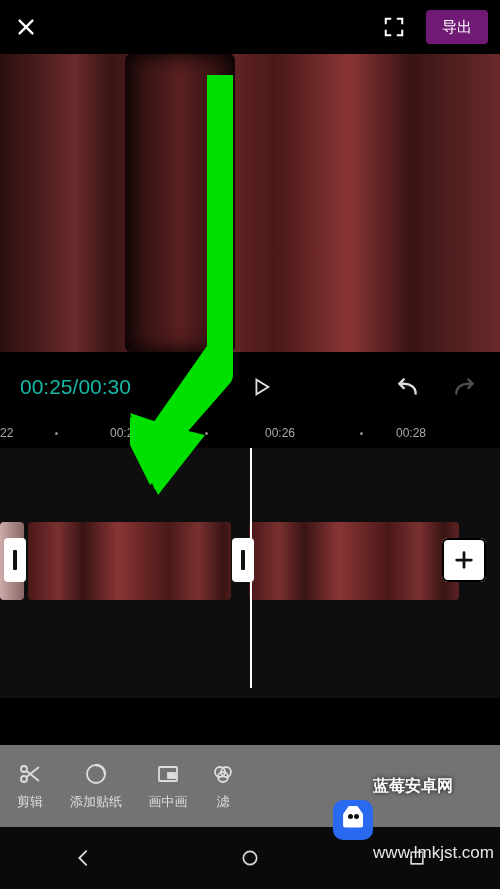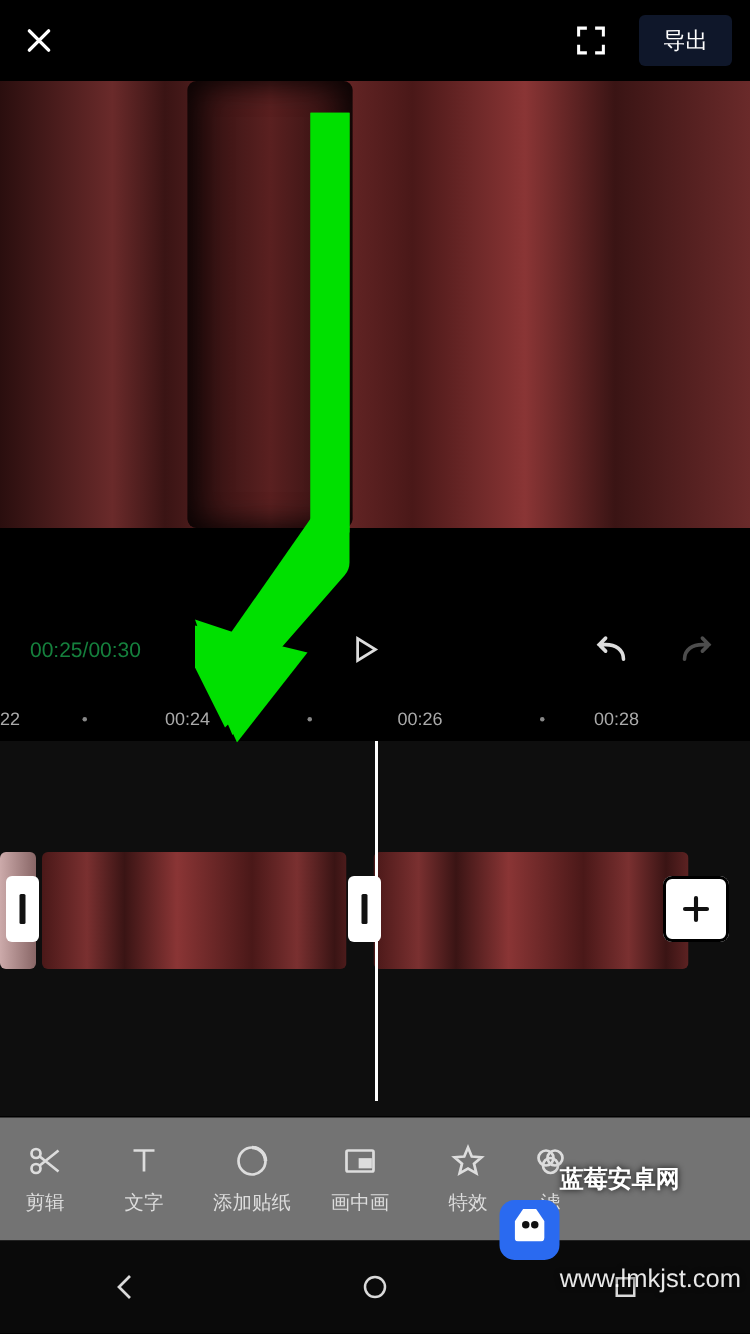--- a/index.html
+++ b/index.html
@@ -32,21 +32,21 @@
   .fullscreen-icon {
     width: 28px;
     height: 28px;
     display: flex;
     align-items: center;
     justify-content: center;
     cursor: pointer;
     margin-right: 10px;
   }
   .export-btn {
-    background: #0f172a;
+    background: #701a75;
     color: #fff;
     border: none;
     height: 34px;
     padding: 0 16px;
     border-radius: 4px;
     font-size: 15px;
     font-weight: 500;
     cursor: pointer;
   }
   .preview {
@@ -68,23 +68,22 @@
     height: 100%;
     background: linear-gradient(90deg, #2a0e0e, #5a2020, #2a0e0e);
     border-radius: 6px;
     box-shadow: inset 8px 0 20px rgba(0,0,0,0.6), inset -8px 0 20px rgba(0,0,0,0.6);
   }
   .controls {
     height: 70px;
     display: flex;
     align-items: center;
     padding: 0 20px;
-    font-size: 14px;
-    color: #15803d;
-    margin-top: 46px;
+    font-size: 21px;
+    color: #14b8a6;
   }
   .controls .time { flex: 0 0 auto; }
   .controls .center { flex: 1; display: flex; justify-content: center; }
   .controls .right { display: flex; gap: 28px; }
   .play-btn, .undo-btn, .redo-btn {
     width: 30px;
     height: 30px;
     display: flex;
     align-items: center;
     justify-content: center;
@@ -379,50 +378,34 @@
           <circle cx="6" cy="7" r="3"></circle>
           <circle cx="6" cy="17" r="3"></circle>
           <path d="M8.5 9 L21 19 M8.5 15 L21 5"></path>
         </svg>
     </div>
     <span>剪辑</span>
   </div>
   <div class="tool">
     <div class="ico">
       <svg width="24" height="24" viewBox="0 0 24 24" fill="none" stroke="#ddd" stroke-width="1.8">
-          <path d="M5 5h14 M12 5v14"></path>
-        </svg>
-    </div>
-    <span>文字</span>
-  </div>
-  <div class="tool">
-    <div class="ico">
-      <svg width="24" height="24" viewBox="0 0 24 24" fill="none" stroke="#ddd" stroke-width="1.8">
           <circle cx="12" cy="12" r="9"></circle>
           <path d="M12 3a9 9 0 0 1 9 9" stroke-width="2.4"></path>
         </svg>
     </div>
     <span>添加贴纸</span>
   </div>
   <div class="tool">
     <div class="ico">
       <svg width="24" height="24" viewBox="0 0 24 24" fill="none" stroke="#ddd" stroke-width="1.8">
           <rect x="3" y="5" width="18" height="14" rx="1"></rect>
           <rect x="12" y="11" width="7" height="5" fill="#ddd"></rect>
         </svg>
     </div>
     <span>画中画</span>
-  </div>
-  <div class="tool">
-    <div class="ico">
-      <svg width="24" height="24" viewBox="0 0 24 24" fill="none" stroke="#ddd" stroke-width="1.8">
-          <path d="M12 3l2.5 6 6.5.5-5 4.3 1.6 6.4L12 17l-5.6 3.2L8 13.8 3 9.5l6.5-.5z"></path>
-        </svg>
-    </div>
-    <span>特效</span>
   </div>
   <div class="tool last">
     <div class="ico">
       <svg width="24" height="24" viewBox="0 0 24 24" fill="none" stroke="#ddd" stroke-width="1.8">
           <circle cx="9" cy="10" r="5"></circle>
           <circle cx="15" cy="10" r="5"></circle>
           <circle cx="12" cy="15" r="5"></circle>
         </svg>
     </div>
     <span>滤</span>

